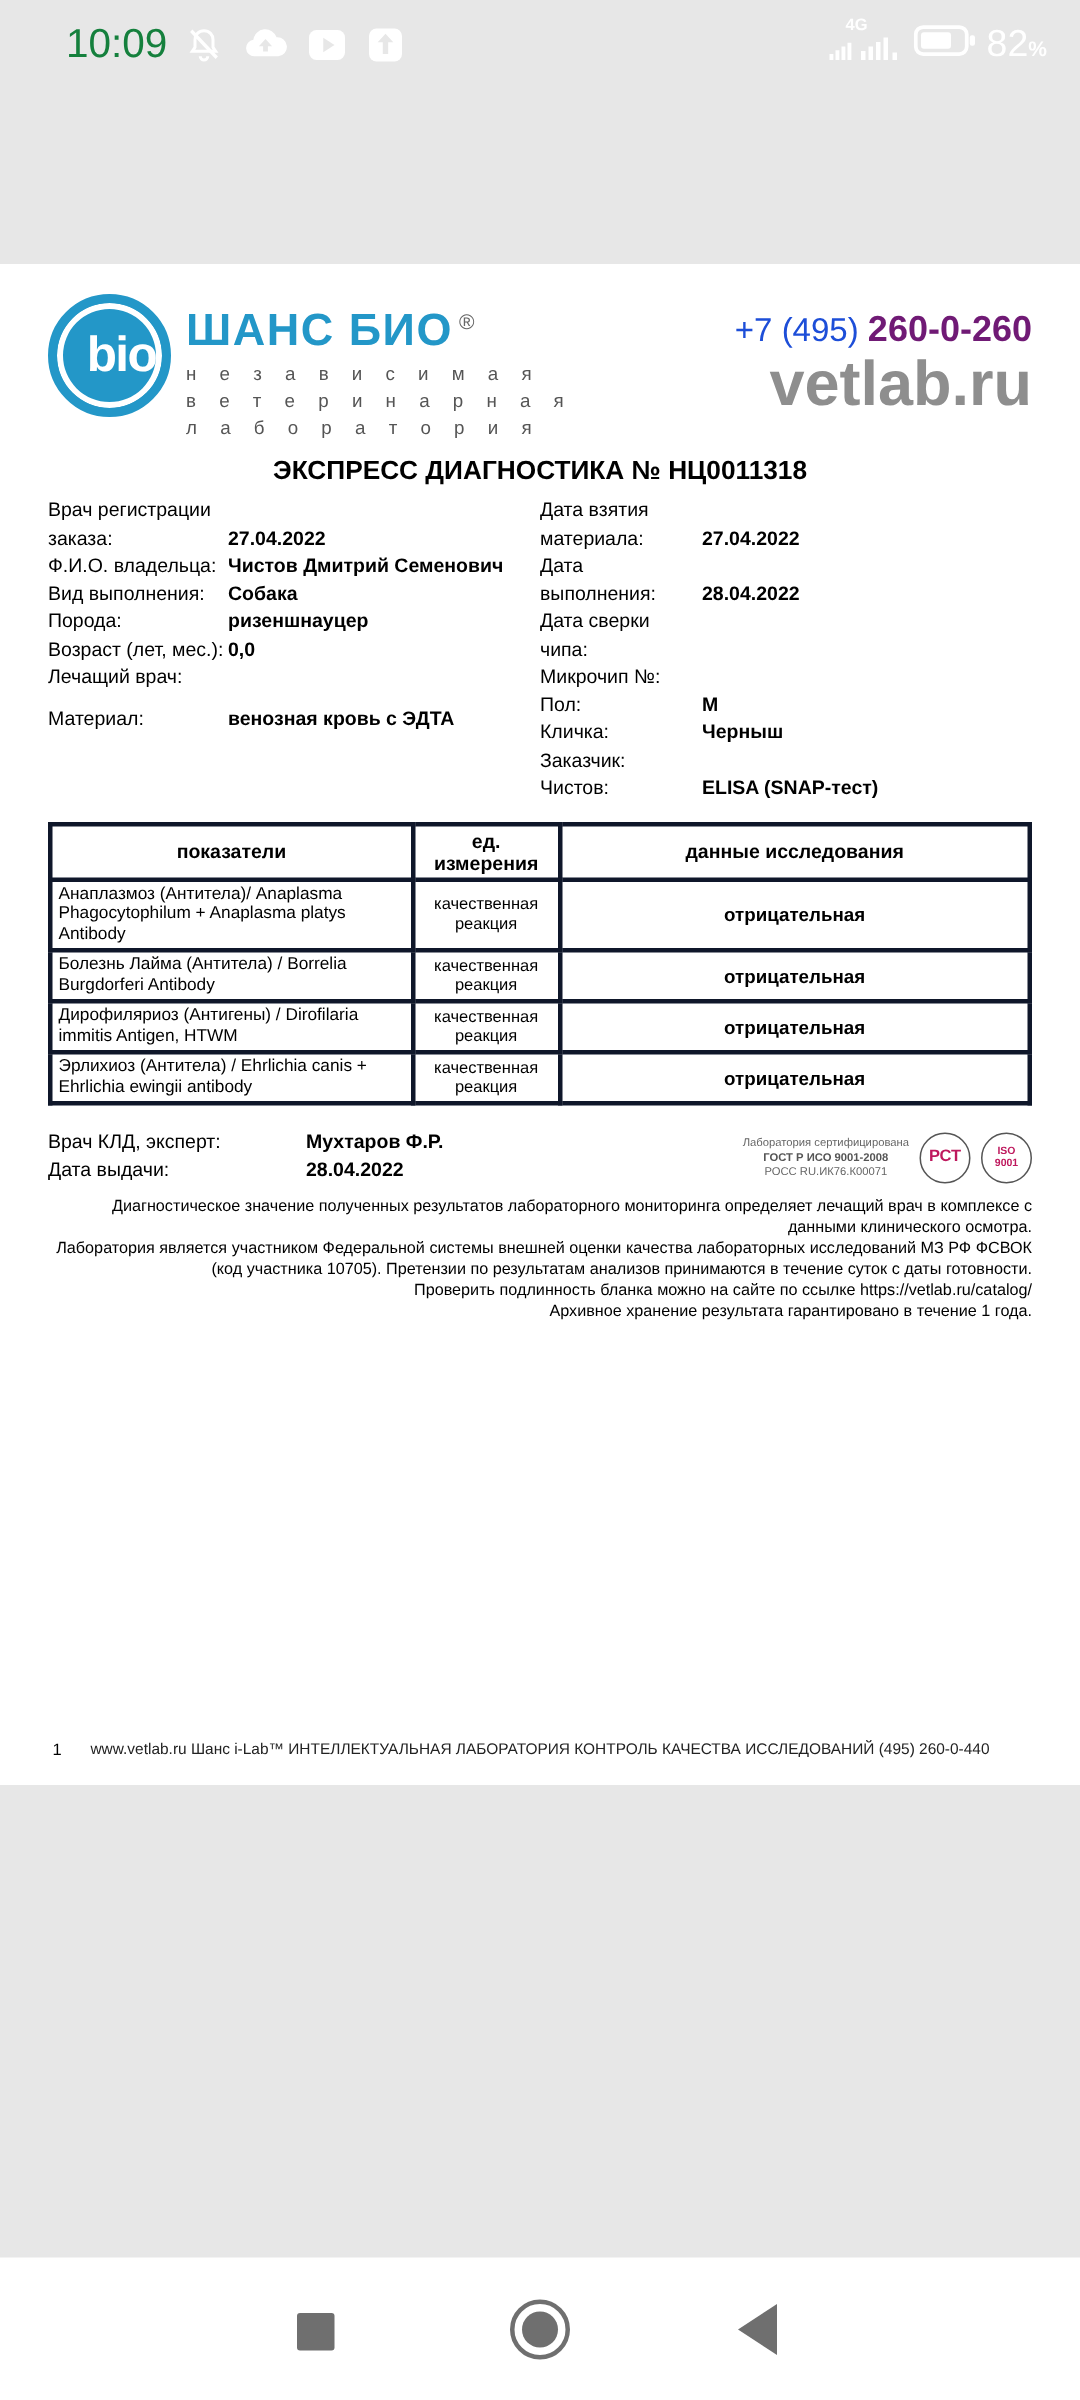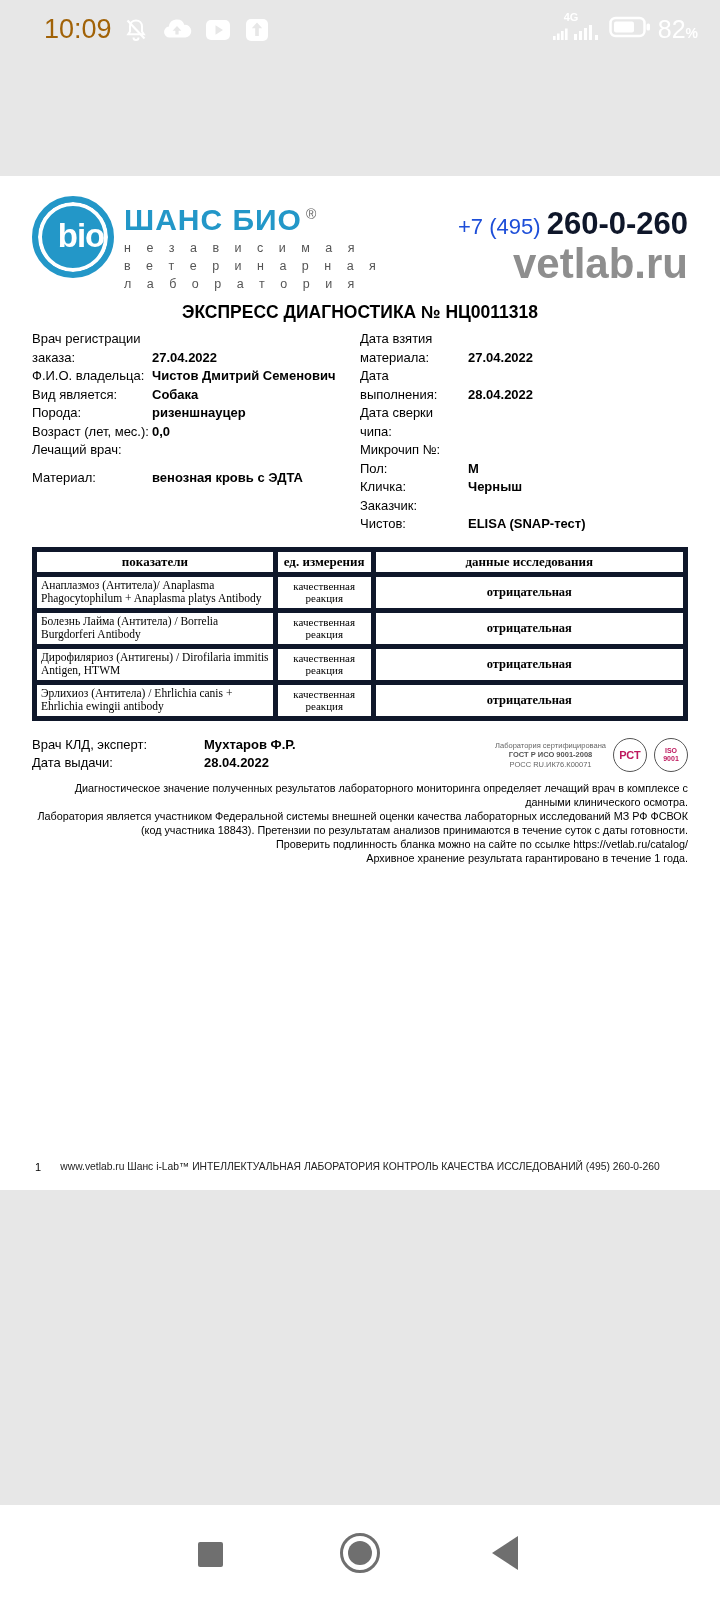--- a/index.html
+++ b/index.html
@@ -6,21 +6,21 @@
   html,body { width:720px; height:1600px; }
   body {
     background:#e7e7e7;
     font-family:"Liberation Sans", sans-serif;
     position:relative;
     overflow:hidden;
     color:#000;
   }
   
   .status-bar { position:absolute; top:0; left:0; width:720px; height:60px; }
-  .sb-time { position:absolute; left:44px; top:14px; font-size:27px; font-weight:500; color:#a16207; }
+  .sb-time { position:absolute; left:44px; top:14px; font-size:27px; font-weight:500; color:#15803d; }
   .sb-icons { position:absolute; left:122px; top:16px; display:flex; gap:11px; align-items:center; }
   .sb-right { position:absolute; right:22px; top:12px; display:flex; align-items:center; gap:7px; }
   .sb-signal-col { display:flex; flex-direction:column; align-items:flex-start; }
   .sb-net { color:#fff; font-size:11px; font-weight:bold; line-height:11px; margin-left:12px; }
   .sb-batt-pct { color:#fff; font-size:25px; font-weight:500; }
   .sb-batt-pct .pct { font-size:14px; font-weight:bold; }
   
   .doc {
     position:absolute; top:176px; left:0; width:720px; height:1014px;
     background:#fff; padding:20px 32px 0 32px;
@@ -34,36 +34,36 @@
     display:flex; align-items:center; justify-content:center;
   }
   .logo-circle span { color:#fff; font-size:33px; font-weight:bold; letter-spacing:-1px; padding-bottom:3px;margin-left:16px; }
   .brand-block { padding-top:2px; }
   .brand-name { color:#2397c8; font-size:30px; font-weight:bold; letter-spacing:1px; line-height:32px; }
   .brand-name sup { font-size:14px; color:#666; font-weight:normal; margin-left:4px; }
   .tagline { color:#555; font-size:12.5px; letter-spacing:6px; line-height:18px; margin-top:3px; }
   .contact-block { text-align:right; padding-top:10px; }
   .phone-line { font-size:22px; }
   .phone-prefix { color:#1d4ed8; font-weight:normal; }
-  .phone-number { color:#0f172a; font-weight:bold; font-size:31px; }
+  .phone-number { color:#701a75; font-weight:bold; font-size:24px; }
   .website { color:#8e8e8e; font-weight:bold; font-size:42px; line-height:44px; letter-spacing:0px; }
   .doc-title { text-align:center; font-size:17.5px; font-weight:bold; margin-top:9px; }
   
   .info-grid { display:flex; margin-top:7px; }
   .info-col-left { width:328px; }
   .info-col-right { flex:1; }
   .f-row { display:flex; align-items:flex-end; font-size:13px; line-height:18.5px; }
   .f-row .lbl { flex:0 0 auto; }
   .info-col-left .lbl { width:120px; }
   .info-col-right .lbl { width:108px; }
   .f-row .val { font-weight:bold; flex:1; }
   .mt-gap { margin-top:9px; }
   
   table.results { width:100%; border-collapse:collapse; margin-top:13px; table-layout:fixed; }
-  table.results th, table.results td { border:5px solid #0f172a;font-family:Liberation Serif, serif; }
+  table.results th, table.results td { border:3px solid #0f172a; }
   table.results th { font-size:13px; font-weight:bold; padding:2px 2px; }
   col.c1 { width:37%; } col.c2 { width:15%; } col.c3 { width:48%; }
   td.cell-name { font-size:11.5px; line-height:13.5px; padding:2px 4px; }
   td.cell-unit { font-size:11px; line-height:12.5px; text-align:center; padding:1px 2px; }
   td.cell-result { font-size:12.5px; font-weight:bold; text-align:center; }
   
   .signoff { display:flex; justify-content:space-between; margin-top:15px; }
   .signoff-left .f-row .lbl { width:172px; }
   .signoff-left { width:430px; font-size:13px; }
   .cert-block { display:flex; align-items:center; gap:7px; padding-top:2px; }
@@ -180,21 +180,21 @@
     <div class="info-col-left">
       <div class="f-row">
           <span class="lbl">Врач регистрации заказа:</span>
           <span class="val">27.04.2022</span>
         </div>
       <div class="f-row">
           <span class="lbl">Ф.И.О. владельца:</span>
           <span class="val">Чистов Дмитрий Семенович</span>
         </div>
       <div class="f-row">
-          <span class="lbl">Вид является:</span>
+          <span class="lbl">Вид выполнения:</span>
           <span class="val">Собака</span>
         </div>
       <div class="f-row">
           <span class="lbl">Порода:</span>
           <span class="val">ризеншнауцер</span>
         </div>
       <div class="f-row">
           <span class="lbl">Возраст (лет, мес.):</span>
           <span class="val">0,0</span>
         </div>
@@ -302,28 +302,28 @@
         </div>
       <div class="cert-logo">
           <span class="t2">ISO</span>
           <span class="t2">9001</span>
         </div>
     </div>
   </div>
 
   <div class="notes">
     <p>Диагностическое значение полученных результатов лабораторного мониторинга определяет лечащий врач в комплексе с данными клинического осмотра.</p>
-    <p>Лаборатория является участником Федеральной системы внешней оценки качества лабораторных исследований МЗ РФ ФСВОК (код участника 18843). Претензии по результатам анализов принимаются в течение суток с даты готовности.</p>
+    <p>Лаборатория является участником Федеральной системы внешней оценки качества лабораторных исследований МЗ РФ ФСВОК (код участника 10705). Претензии по результатам анализов принимаются в течение суток с даты готовности.</p>
     <p>Проверить подлинность бланка можно на сайте по ссылке https://vetlab.ru/catalog/</p>
     <p>Архивное хранение результата гарантировано в течение 1 года.</p>
   </div>
 
   <div class="doc-footer">
     <span class="page-num">1</span>
-    <div class="footer-text">www.vetlab.ru Шанс i-Lab™ ИНТЕЛЛЕКТУАЛЬНАЯ ЛАБОРАТОРИЯ КОНТРОЛЬ КАЧЕСТВА ИССЛЕДОВАНИЙ (495) 260-0-260</div>
+    <div class="footer-text">www.vetlab.ru Шанс i-Lab™ ИНТЕЛЛЕКТУАЛЬНАЯ ЛАБОРАТОРИЯ КОНТРОЛЬ КАЧЕСТВА ИССЛЕДОВАНИЙ (495) 260-0-440</div>
   </div>
 </div>
 
 <div class="nav-bar">
   <div class="nav-recents"></div>
   <div class="nav-home">
       <div class="nav-home-inner"></div>
     </div>
   <div class="nav-back"></div>
 </div>

